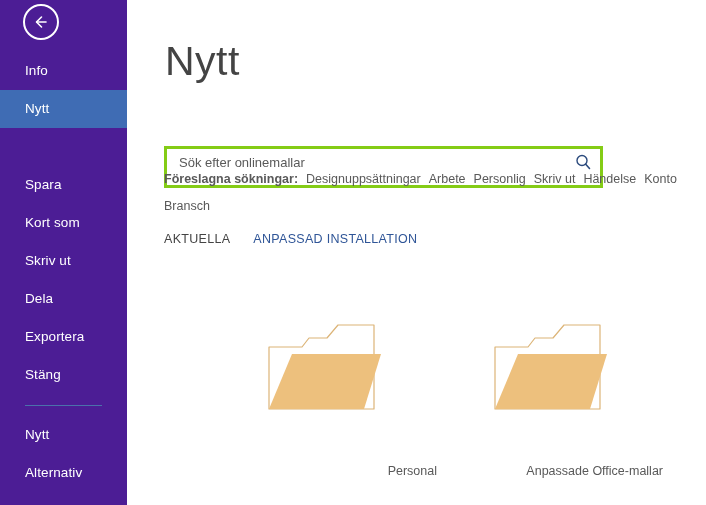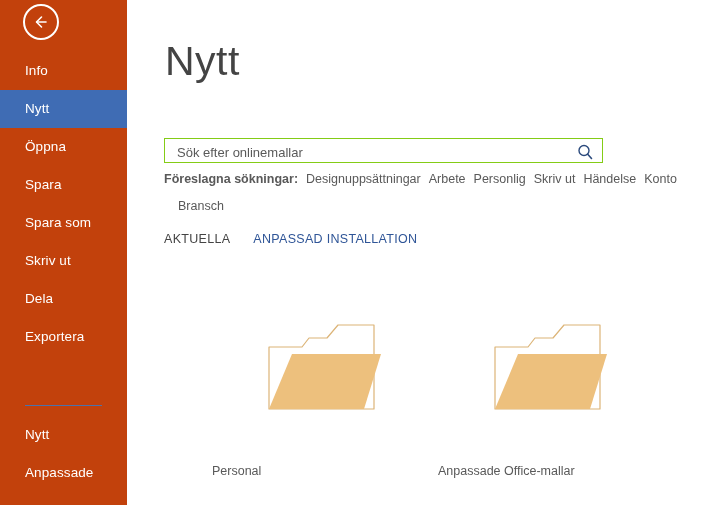--- a/index.html
+++ b/index.html
@@ -15,21 +15,21 @@
     position: relative;
   }
 
   
   #sidebar {
     position: absolute;
     left: 0;
     top: 0;
     width: 127px;
     height: 505px;
-    background: #c2410c;
+    background: #4c1d95;
   }
   #back-button {
     position: absolute;
     left: 23px;
     top: 4px;
     width: 36px;
     height: 36px;
     border: 2px solid #ffffff;
     border-radius: 50%;
     box-sizing: border-box;
@@ -82,24 +82,24 @@
     font-size: 41px;
     font-weight: 300;
     color: #444444;
     letter-spacing: 0.5px;
   }
 
   
   #search-box {
     position: absolute;
     left: 37px;
-    top: 138px;
+    top: 146px;
     width: 439px;
-    height: 25px;
-    border: 1px solid #84cc16;
+    height: 42px;
+    border: 3px solid #84cc16;
     background: #ffffff;
     box-sizing: border-box;
   }
   #search-input {
     position: absolute;
     left: 10px;
     top: 0;
     width: 395px;
     height: 25px;
     border: none;
@@ -179,21 +179,21 @@
     position: relative;
     width: 120px;
     height: 105px;
     margin: 0 auto;
   }
   .folder-label {
     position: absolute;
     top: 152px;
     left: 0;
     width: 225px;
-    text-align: left;
+    text-align: right;
     font-size: 12.5px;
     color: #595959;
     white-space: nowrap;
   }
 </style>
 </head>
 <body>
 
 <div id="sidebar">
 
@@ -201,49 +201,49 @@
     <span>
       <svg width="18" height="18" viewBox="0 0 18 18">
         <path d="M9.5 4 L4.5 9 L9.5 14" fill="none" stroke="#ffffff" stroke-width="1.6" stroke-linecap="round" stroke-linejoin="round"></path>
         <line x1="4.8" y1="9" x2="14" y2="9" stroke="#ffffff" stroke-width="1.6" stroke-linecap="round"></line>
       </svg>
     </span>
   </div>
 
   <div class="nav-item" style="top:52px"><span>Info</span></div>
   <div class="nav-item selected" style="top:90px"><span>Nytt</span></div>
-  <div class="nav-item" style="top:128px"><span>Öppna</span></div>
   <div class="nav-item" style="top:166px"><span>Spara</span></div>
-  <div class="nav-item" style="top:204px"><span>Spara som</span></div>
+  <div class="nav-item" style="top:204px"><span>Kort som</span></div>
   <div class="nav-item" style="top:242px"><span>Skriv ut</span></div>
   <div class="nav-item" style="top:280px"><span>Dela</span></div>
   <div class="nav-item" style="top:318px"><span>Exportera</span></div>
+  <div class="nav-item" style="top:356px"><span>Stäng</span></div>
 
   <div id="nav-separator"></div>
 
   <div class="nav-item" style="top:416px"><span>Nytt</span></div>
-  <div class="nav-item" style="top:454px"><span>Anpassade</span></div>
+  <div class="nav-item" style="top:454px"><span>Alternativ</span></div>
 </div>
 
 <div id="main">
 
   <div id="page-title">Nytt</div>
 
   <div id="search-box">
     <input id="search-input" type="text" placeholder="Sök efter onlinemallar" style="">
     <span id="search-button">
       <svg width="21" height="21" viewBox="0 0 21 21">
         <circle cx="9" cy="8.5" r="5" fill="none" stroke="#2b4a7d" stroke-width="1.4"></circle>
         <line x1="12.7" y1="12.3" x2="16.5" y2="16.5" stroke="#2b4a7d" stroke-width="1.6" stroke-linecap="round"></line>
       </svg>
     </span>
   </div>
 
   <div id="suggested">
-    <span class="label">Föreslagna sökningar:</span><span class="sug-link">Designuppsättningar</span><span class="sug-link">Arbete</span><span class="sug-link">Personlig</span><span class="sug-link">Skriv ut</span><span class="sug-link">Händelse</span><span class="sug-link">Konto</span><br><span class="sug-link" style="margin-left:14px">Bransch</span>
+    <span class="label">Föreslagna sökningar:</span><span class="sug-link">Designuppsättningar</span><span class="sug-link">Arbete</span><span class="sug-link">Personlig</span><span class="sug-link">Skriv ut</span><span class="sug-link">Händelse</span><span class="sug-link">Konto</span><br><span class="sug-link" style="margin-left:0">Bransch</span>
   </div>
 
   <div id="tabs">
     <span class="tab">AKTUELLA</span><span class="tab link">ANPASSAD INSTALLATION</span>
   </div>
 
   <div id="folders">
 
     <div class="folder-cell c0">
       <div class="folder-icon">

